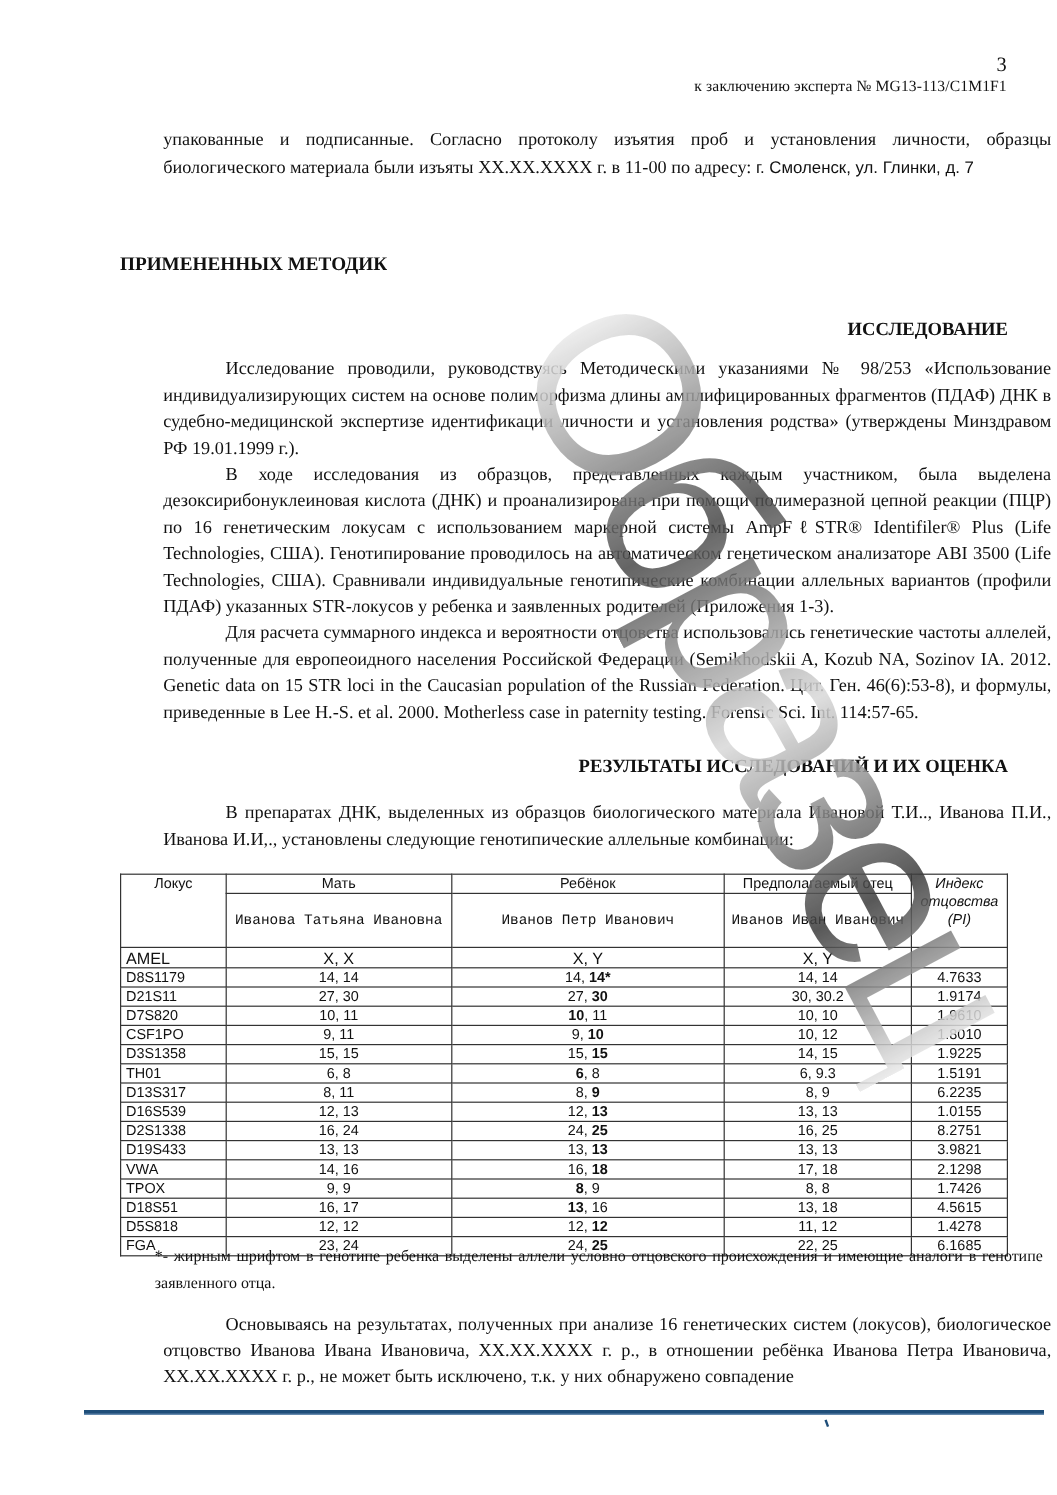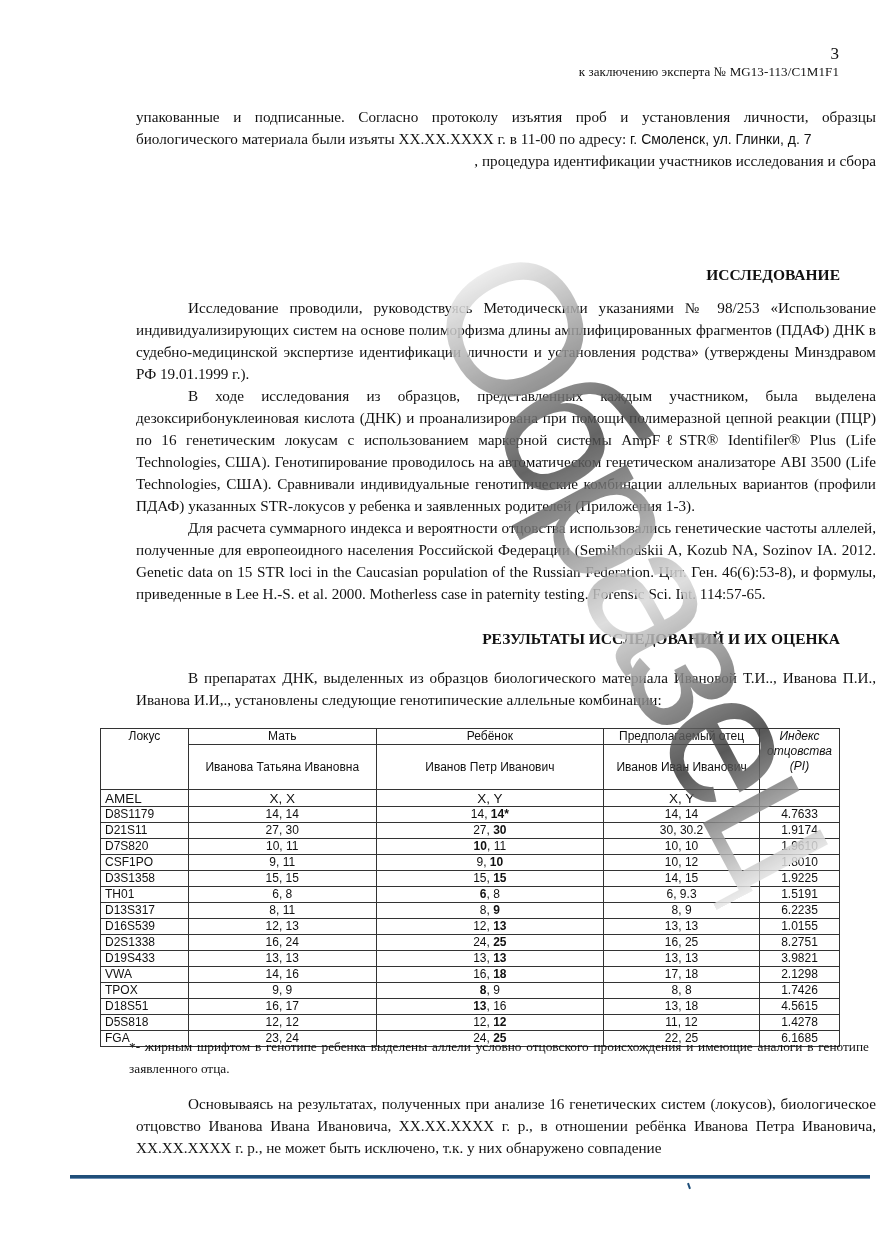--- a/index.html
+++ b/index.html
@@ -18,21 +18,21 @@
 
   .h-main { position: absolute; left: 100px; top: 211px; width: 740px; font-size: 16px; font-weight: bold; line-height: 20px; }
   .h-main .l1 { text-align: justify; text-align-last: justify; padding-left: 35px; }
   .h-center { position: absolute; left: 100px; width: 740px; text-align: right; font-size: 15.5px; font-weight: bold; }
 
   table.geno { position: absolute; left: 100px; top: 728px; width: 740px; border-collapse: collapse; font-size: 12px; }
   table.geno td, table.geno th { border: 1px solid #333; padding: 0 4px; height: 15px; line-height: 15px; font-weight: normal; }
   table.geno th { vertical-align: top; }
   table.geno td { text-align: center; }
   table.geno td.locus { text-align: left; }
-  table.geno .name-row th { height: 44px; vertical-align: middle; }
+  table.geno .name-row th { height: 44px; vertical-align: middle; font-family: Liberation Mono, monospace; }
   table.geno .amel td { font-size: 13.5px; height: 16px; }
   .b { font-weight: bold; }
 
   .footnote { position: absolute; left: 100px; top: 1036px; width: 740px; font-size: 13.3px; line-height: 22px; text-align: justify; margin-left: 29px; }
 
   .footer-line { position: absolute; left: 70px; top: 1175px; width: 800px; height: 3px; background: #1f4e79; border-bottom: 1px solid #6c8fb3; }
   .footer-mark { position: absolute; left: 688px; top: 1183px; width: 2px; height: 6px; background: #1f4e79; transform: rotate(-20deg); }
 
   .watermark { position: absolute; left: 300px; top: 470px; font-family: "Liberation Sans", "DejaVu Sans", sans-serif; font-size: 190px; line-height: 1; letter-spacing: -12px; transform: rotate(62deg); transform-origin: center center; white-space: nowrap;
     background: linear-gradient(90deg, #f2f2f2 0%, #4a4a4a 30%, #d9d9d9 55%, #3c3c3c 80%, #e9e9e9 100%);
@@ -42,24 +42,24 @@
 <body>
 
 <div class="page">
 
   <div class="page-num serif">3</div>
   <div class="conclusion-ref serif">к заключению эксперта № MG13-113/C1M1F1</div>
 
   <div class="body-text serif" style="top:106px;">
     <p class="p line-just">упакованные и подписанные. Согласно протоколу изъятия проб и установления личности, образцы</p>
     <p class="p"><span>биологического материала были изъяты XX.XX.XXXX г. в 11-00 по адресу: </span><span style="font-family:'Liberation Sans','DejaVu Sans',sans-serif;font-size:14px;">г. Смоленск, ул. Глинки, д. 7</span></p>
-    <p class="p" style="text-align:right;">, процедура идентификации участников исследования и сбора</p>
   </div>
 
   <div class="h-main serif">
+    <div>ПРИМЕНЕННЫХ МЕТОДИК</div>
   </div>
 
   <div class="h-center serif" style="top:266px;">ИССЛЕДОВАНИЕ</div>
 
   <div class="body-text serif" style="top:297px;">
     <p class="p indent">Исследование проводили, руководствуясь Методическими указаниями № 98/253 «Использование индивидуализирующих систем на основе полиморфизма длины амплифицированных фрагментов (ПДАФ) ДНК в судебно-медицинской экспертизе идентификации личности и установления родства» (утверждены Минздравом РФ 19.01.1999 г.).</p>
     <p class="p indent">В ходе исследования из образцов, представленных каждым участником, была выделена дезоксирибонуклеиновая кислота (ДНК) и проанализирована при помощи полимеразной цепной реакции (ПЦР) по 16 генетическим локусам с использованием маркерной системы AmpFℓSTR® Identifiler® Plus (Life Technologies, США).  Генотипирование проводилось на автоматическом генетическом анализаторе ABI 3500 (Life Technologies, США). Сравнивали индивидуальные генотипические комбинации аллельных вариантов (профили ПДАФ) указанных STR-локусов у ребенка и заявленных родителей (Приложения 1-3).</p>
     <p class="p indent">Для расчета суммарного индекса и вероятности отцовства использовались генетические частоты аллелей, полученные для европеоидного населения Российской Федерации (Semikhodskii A, Kozub NA, Sozinov IA. 2012. Genetic data on 15 STR loci in the Caucasian population of the Russian Federation. Цит. Ген. 46(6):53-8), и формулы, приведенные в Lee H.-S. et al. 2000. Motherless case in paternity testing. Forensic Sci. Int. 114:57-65.</p>
   </div>
 

